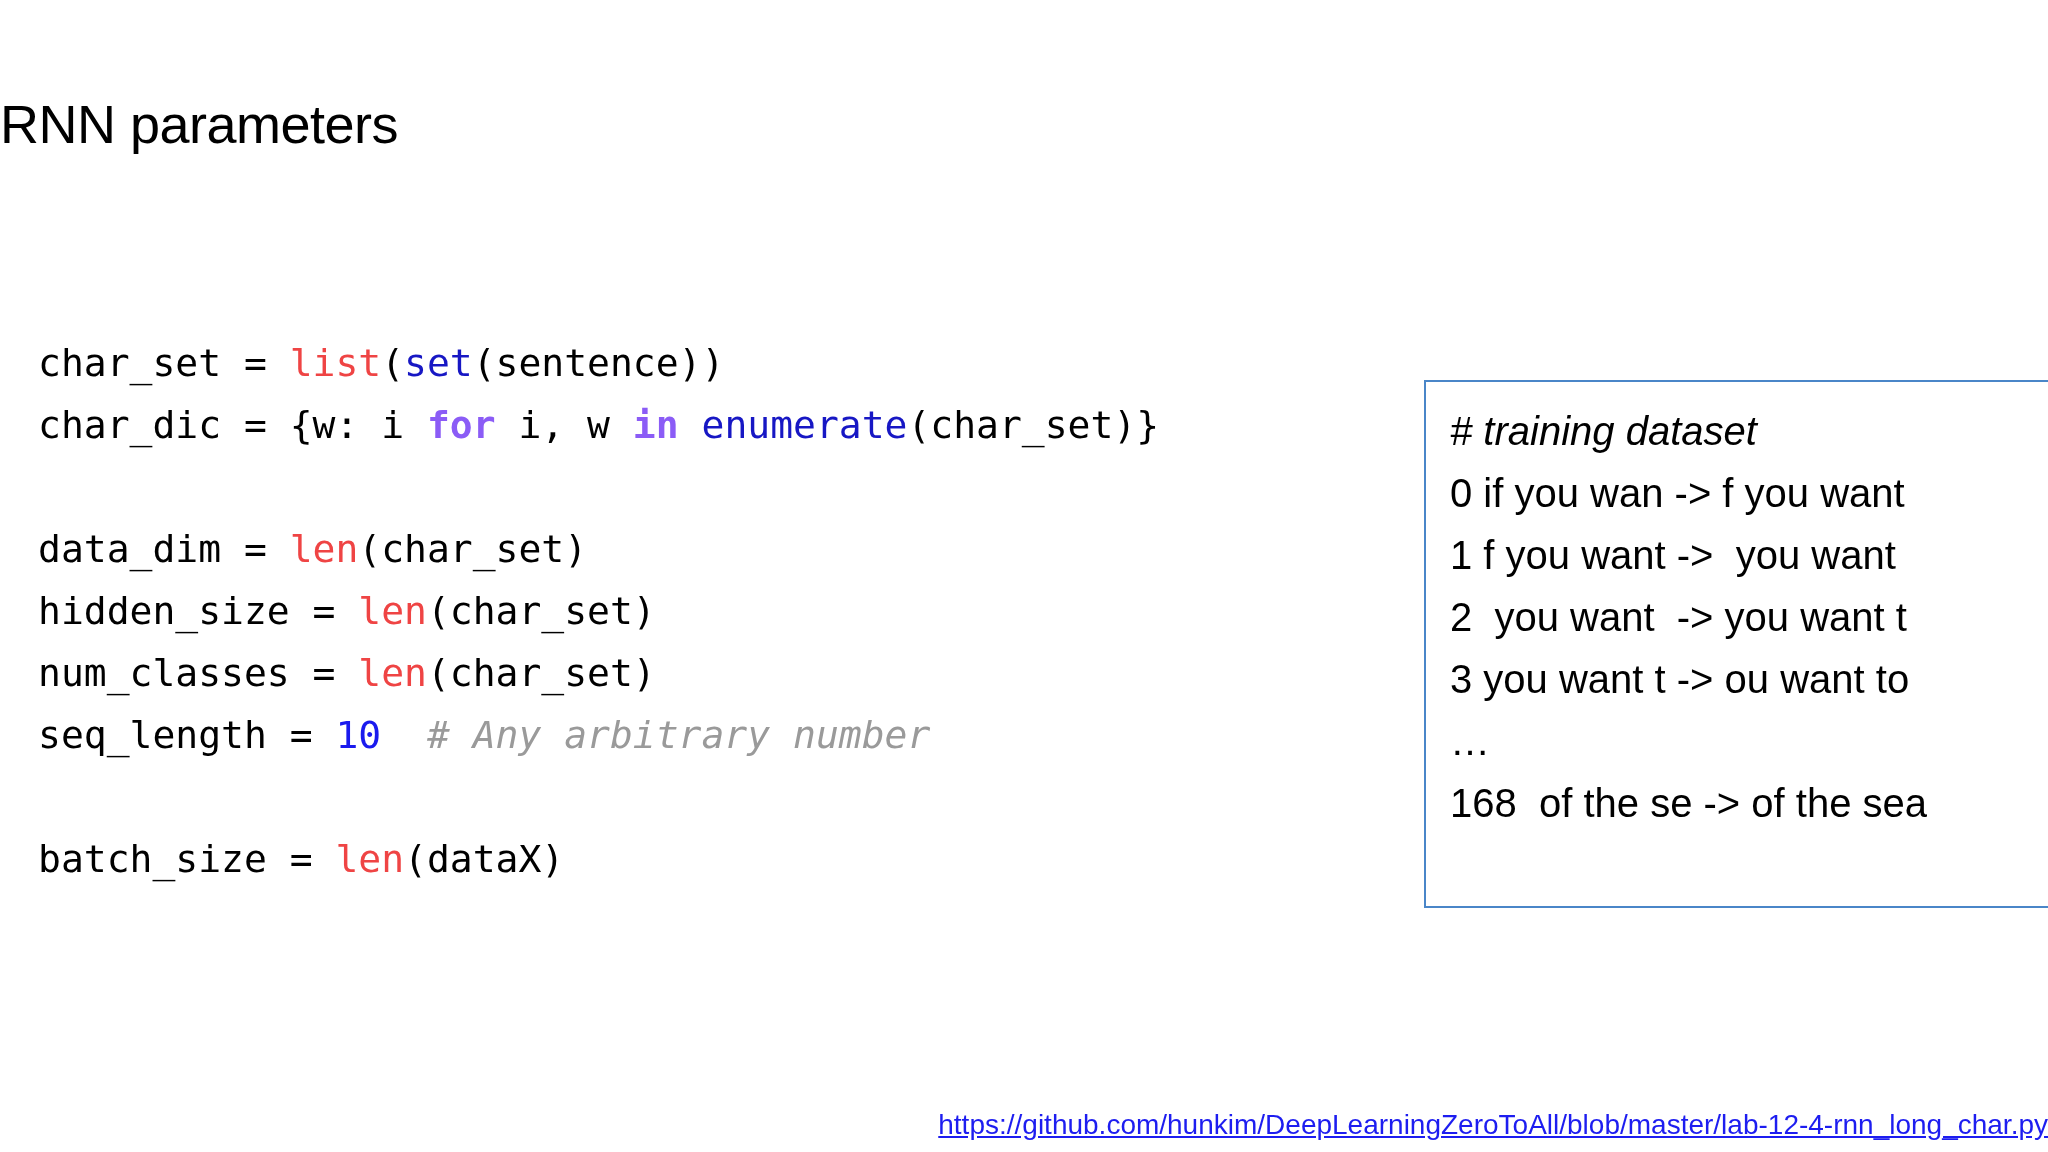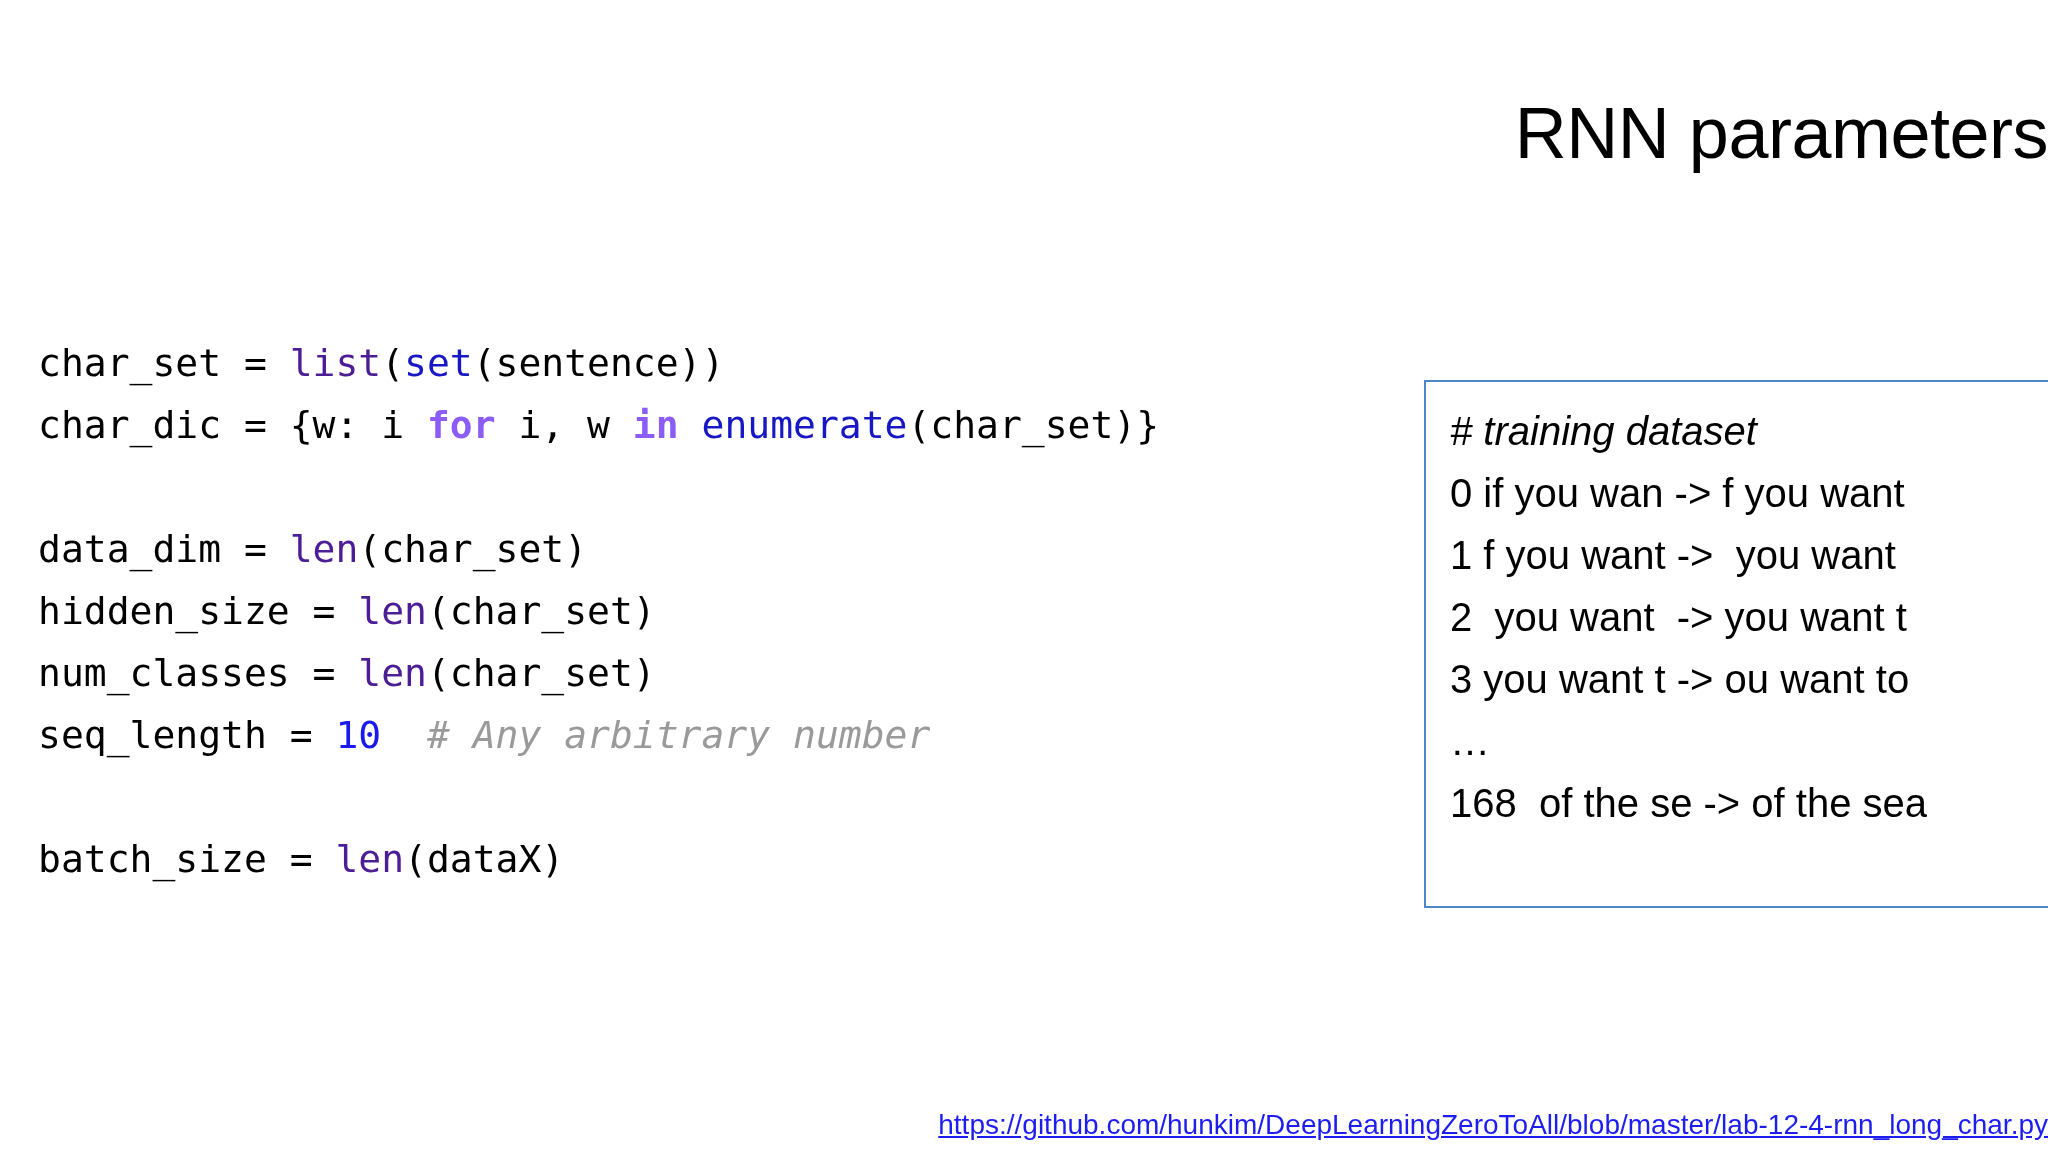--- a/index.html
+++ b/index.html
@@ -15,23 +15,23 @@
     font-family: "Liberation Sans", sans-serif;
     -webkit-font-smoothing: antialiased;
   }
 
   
   #slide-title {
     position: absolute;
     top: 96px;
     left: 0;
     width: 2048px;
-    text-align: right;
+    text-align: left;
     font-family: "Liberation Sans", sans-serif;
-    font-size: 72px;
+    font-size: 54px;
     font-weight: 400;
     color: #000000;
     letter-spacing: -0.5px;
     line-height: 1.05;
     white-space: nowrap;
   }
 
   
   #code-block {
     position: absolute;
@@ -45,21 +45,21 @@
     white-space: pre;
   }
   .code-line {
     height: 62px;
     white-space: pre;
   }
   .code-line.blank {
     height: 62px;
   }
   .tok-plain   { color: #000000; }
-  .tok-builtin { color: #4c1d95; margin-top: 40px; }          
+  .tok-builtin { color: #ef4444; margin-top: 40px; }          
   .tok-builtin2{ color: #1717c4; }          
   .tok-keyword { color: #8b5cf6; font-weight: 700; }  
   .tok-number  { color: #1a1aee; }          
   .tok-comment { color: #9a9a9a; font-style: italic; }
 
   
   #dataset-box {
     position: absolute;
     left: 1424px;
     top: 380px;

